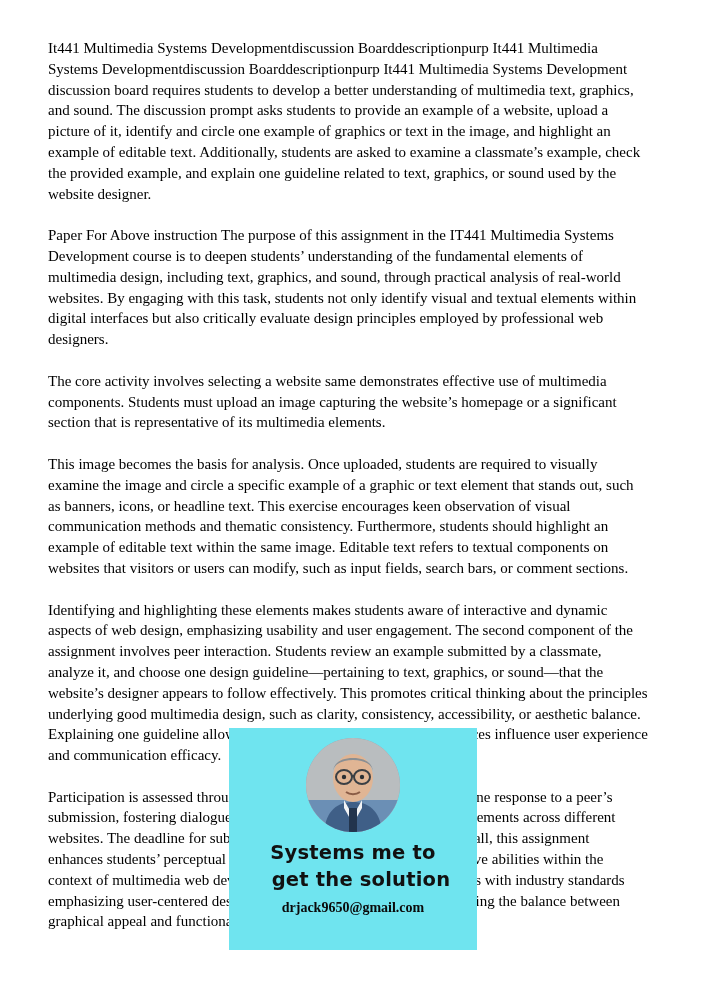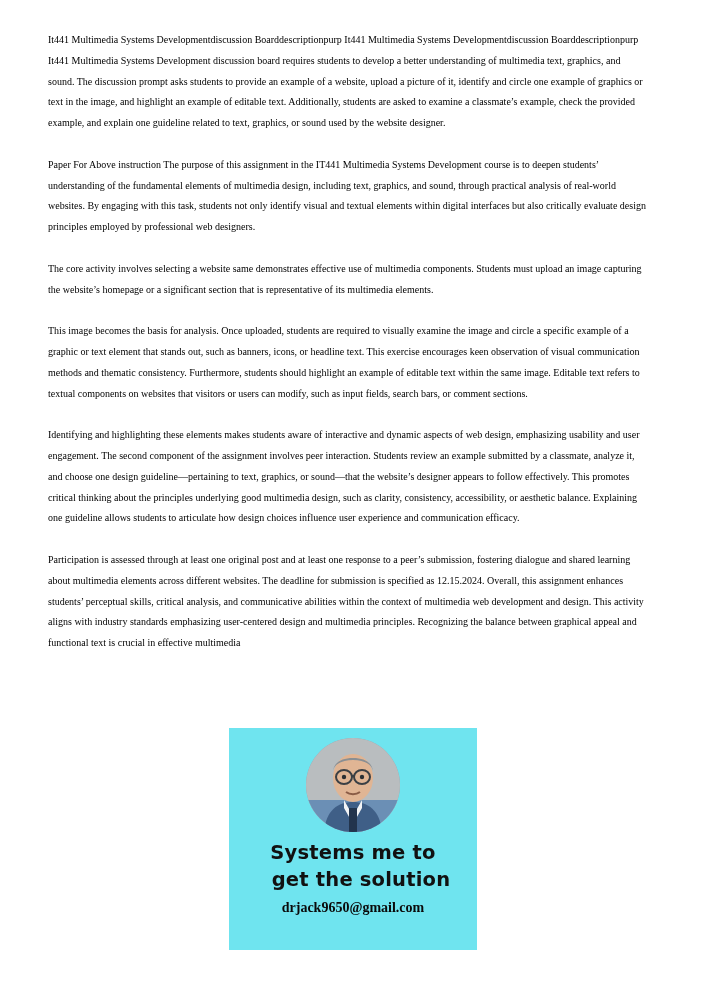--- a/index.html
+++ b/index.html
@@ -23,24 +23,24 @@
     height: 1000px;
     background: #ffffff;
   }
   .doc-body {
     position: absolute;
     left: 48px;
     top: 30px;
     width: 600px;
   }
   .para {
-    font-size: 10px;
+    font-size: 15px;
     line-height: 20.8px;
     text-align: left;
-    margin: 0 0 0 0;
+    margin: 8px 0 0 0;
     color: #000000;
     white-space: pre-wrap;
   }
   .para + .para {
     margin-top: 20.8px;
   }
   .para.tight + .para.tight {
     margin-top: 0;
   }
   

